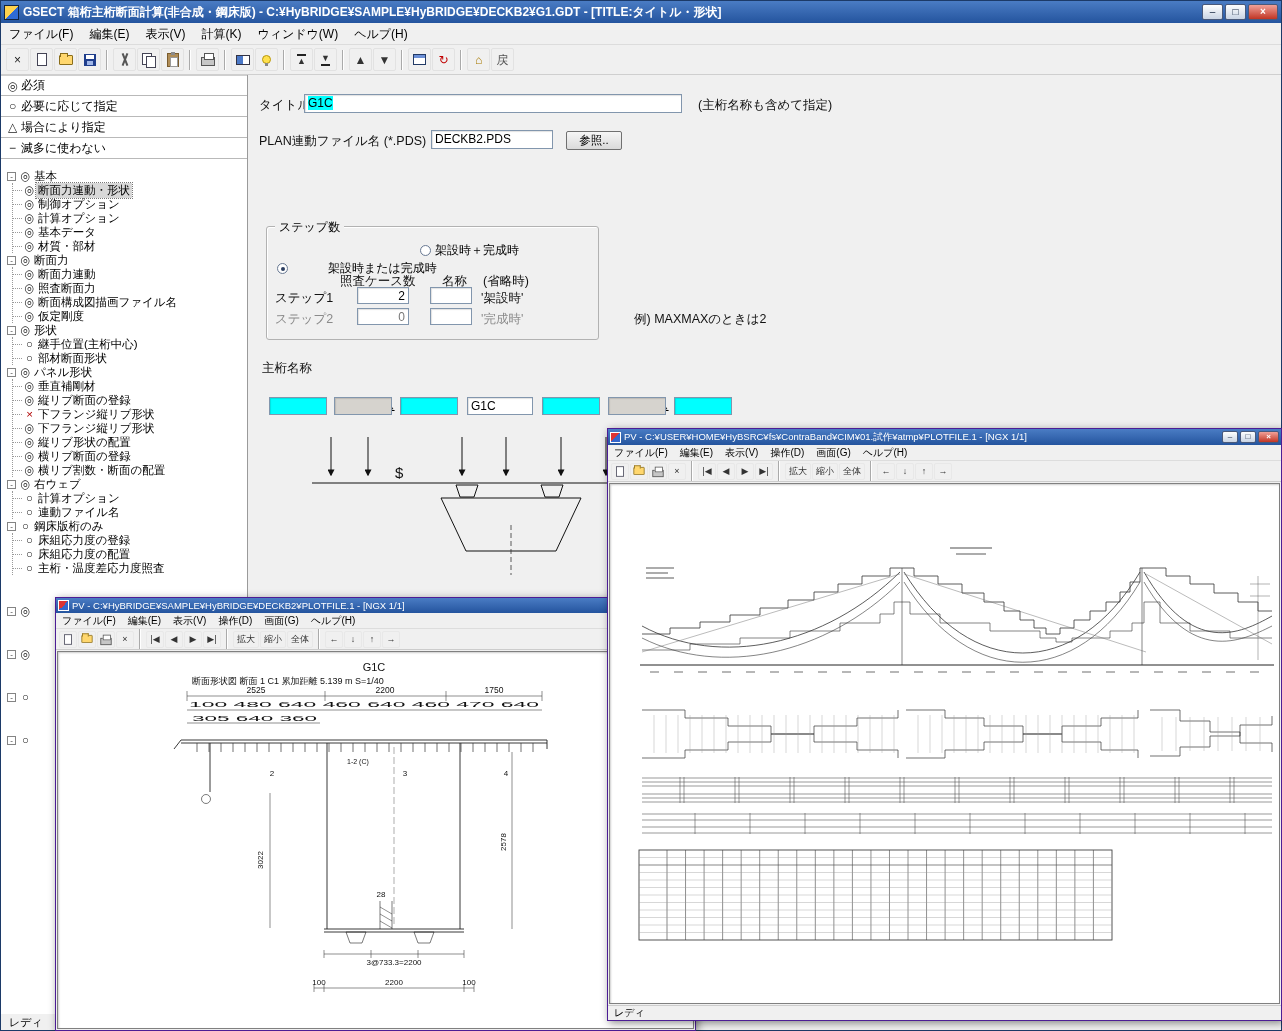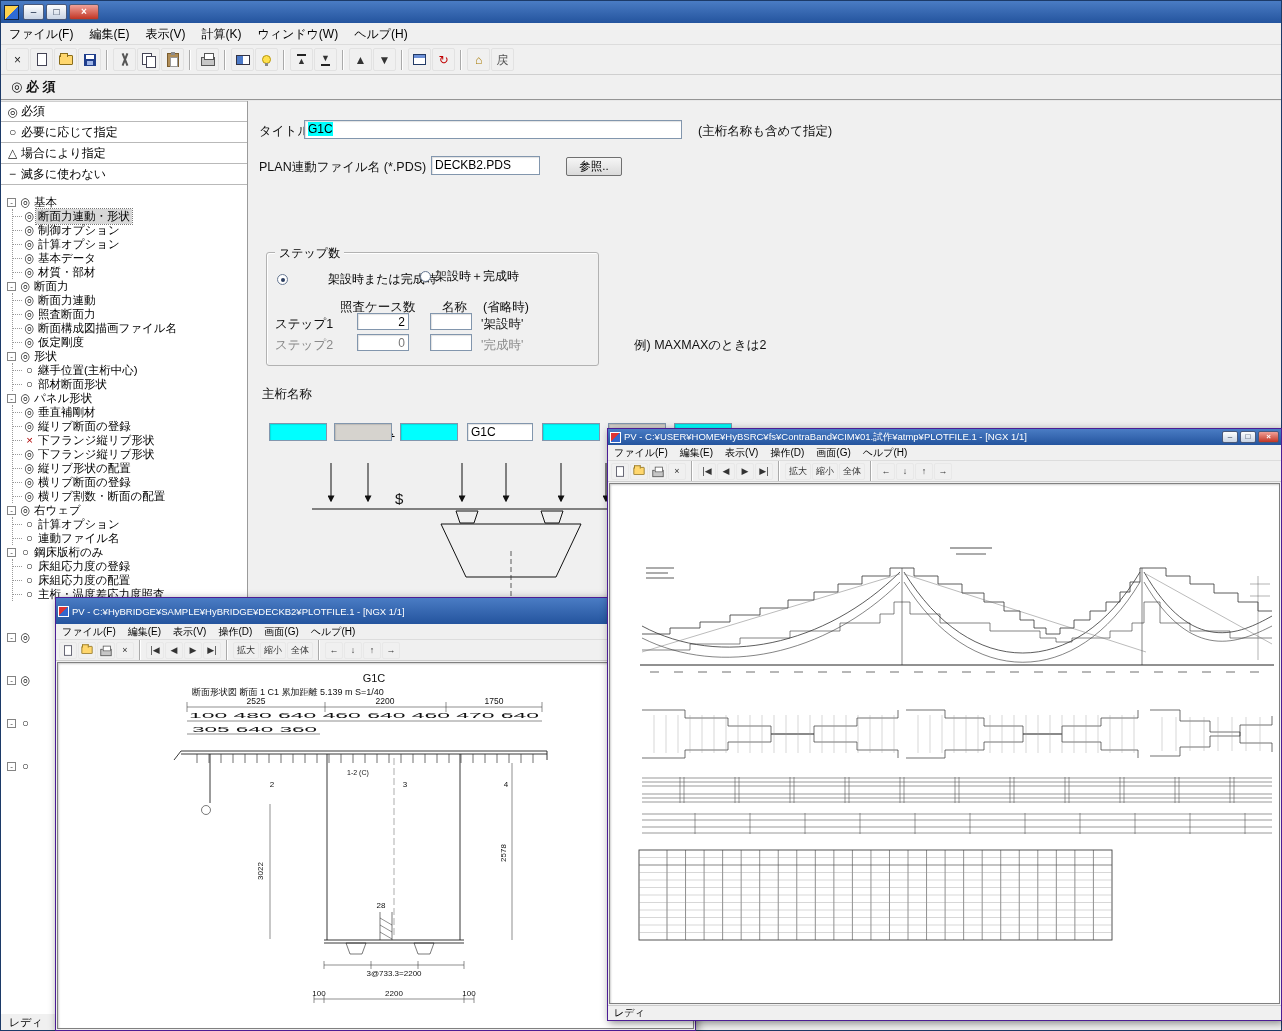--- a/index.html
+++ b/index.html
@@ -77,21 +77,21 @@
 .shape-book{width:14px;height:10px;background:#fff;border:1px solid #334}
 .shape-book::before{content:"";position:absolute;left:0;top:0;width:6px;height:8px;background:#4b79c8}
 .shape-bulb{width:9px;height:9px;background:#ffe14d;border:1px solid #b8960b;border-radius:50%}
 .shape-bulb::after{content:"";position:absolute;left:2px;bottom:-3px;width:3px;height:3px;background:#888}
 .shape-winh{width:13px;height:11px;background:#fff;border:1px solid #223a66;box-shadow:inset 0 3px 0 #6b8fd6}
 
 .pv-win{display:flex;flex-direction:column;border:1px solid #4c1d95}
 .pv1{left:55px;top:597px;width:641px;height:434px;z-index:30}
 .pv2{left:607px;top:428px;width:675px;height:593px;z-index:40}
 .pv-title{height:16px;background:linear-gradient(#4a7cc4,#24549e);display:flex;align-items:center;gap:3px;padding:0 2px;flex:0 0 auto}
-.pv1 .pv-title{height:26px}
+.pv1 .pv-title{height:15px}
 .pv-title .title-text{font-size:9.5px;font-weight:normal}
 .pv-icon{width:11px;height:11px;background:linear-gradient(135deg,#d33 0 50%,#36c 50% 100%);border:1px solid #fff;flex:0 0 auto}
 .pv-win .wbtn{width:16px;height:12px;font-size:8px;line-height:9px}
 .pv-win .wbtn.close{width:21px}
 .pv-menubar{height:16px;display:flex;align-items:center;font-size:10px;background:#f0f0f0;border-bottom:1px solid #ddd;flex:0 0 auto}
 .pv-menubar .menu-item{padding:0 6px;line-height:16px;height:16px}
 .pv-toolbar{height:21px;display:flex;align-items:center;gap:1px;padding:0 3px;background:#f0f0f0;border-bottom:1px solid #ccc;flex:0 0 auto}
 .pv-toolbar .tbtn{min-width:18px;height:17px;border-color:#e8e8e8}
 .pv-toolbar .tbtn .glyph{font-size:9px}
 .pv-toolbar .ttext{padding:7px 3px}
@@ -102,20 +102,21 @@
 svg text{font-family:"Liberation Sans","DejaVu Sans",sans-serif;fill:#111}
 </style>
 </head>
 <body>
 
 <div class="screen">
 
   <div class="win main-win">
     <div class="titlebar">
       <div class="app-icon"></div>
+      <div class="title-text">GSECT 箱桁主桁断面計算(非合成・鋼床版) - C:¥HyBRIDGE¥SAMPLE¥HyBRIDGE¥DECKB2¥G1.GDT - [TITLE:タイトル・形状]</div>
       <div class="win-controls">
         <div class="wbtn">–</div>
         <div class="wbtn">□</div>
         <div class="wbtn close">×</div>
       </div>
     </div>
     <div class="menubar" id="main-menu">
         <span class="menu-item">ファイル(F)</span>
         <span class="menu-item">編集(E)</span>
         <span class="menu-item">表示(V)</span>
@@ -179,23 +180,20 @@
           <span class="glyph" style="color: rgb(192, 0, 0);">↻</span>
         </div>
         <div class="tsep"></div>
         <div class="tbtn">
           <span class="glyph" style="color: rgb(168, 121, 0);">⌂</span>
         </div>
         <div class="tbtn">
           <span class="glyph" style="color: rgb(85, 85, 85);">戻</span>
         </div>
       </div>
-    <div class="reqbar">
-      <span>◎ 必 須</span>
-    </div>
 
     <div class="appbody">
 
       <div class="sidebar">
         <div id="legend">
             <div class="lrow">
               <span class="mark">◎</span>
               <span>必須</span>
             </div>
             <div class="lrow">
@@ -393,30 +391,30 @@
       </div>
 
       <div class="mainpanel">
         <span class="lbl" style="left:11px;top:22px">タイトル</span>
         <div class="tb" style="left:56px;top:19px;width:378px">
           <span class="selhl">G1C</span>
         </div>
         <span class="lbl" style="left:450px;top:22px">(主桁名称も含めて指定)</span>
 
         <span class="lbl" style="left:11px;top:58px">PLAN連動ファイル名 (*.PDS)</span>
-        <div class="tb" style="left:183px;top:55px;width:109px">
+        <div class="tb" style="left:183px;top:55px;width:122px">
           <span>DECKB2.PDS</span>
         </div>
         <div class="btn" style="left:318px;top:56px;width:56px">参照..</div>
 
 
         <div class="gbox" style="left:18px;top:151px;width:333px;height:114px">
           <span class="glabel">ステップ数</span>
           <div id="steps-radios">
-              <div class="radio-item" style="left: 10px; top: 18px; gap: 40px;">
+              <div class="radio-item" style="left: 10px; top: 33px; gap: 40px;">
                 <span class="radio on"></span>
                 <span class="rlabel">架設時または完成時</span>
               </div>
               <div class="radio-item" style="left: 153px; top: 15px;">
                 <span class="radio"></span>
                 <span class="rlabel">架設時＋完成時</span>
               </div>
             </div>
           <span class="lbl" style="left:73px;top:46px">照査ケース数</span>
           <span class="lbl" style="left:175px;top:46px">名称</span>

